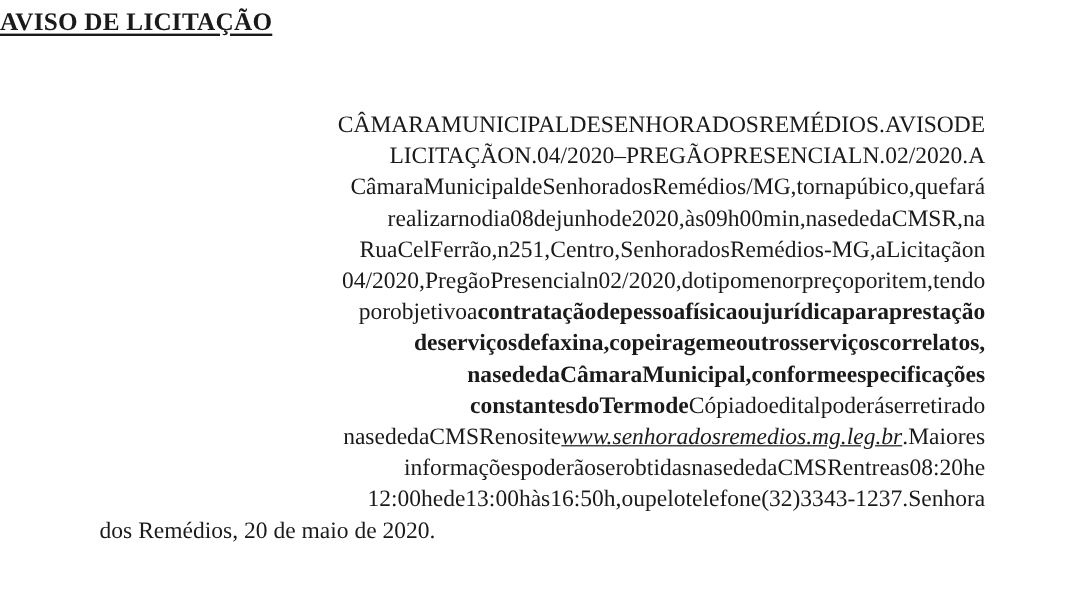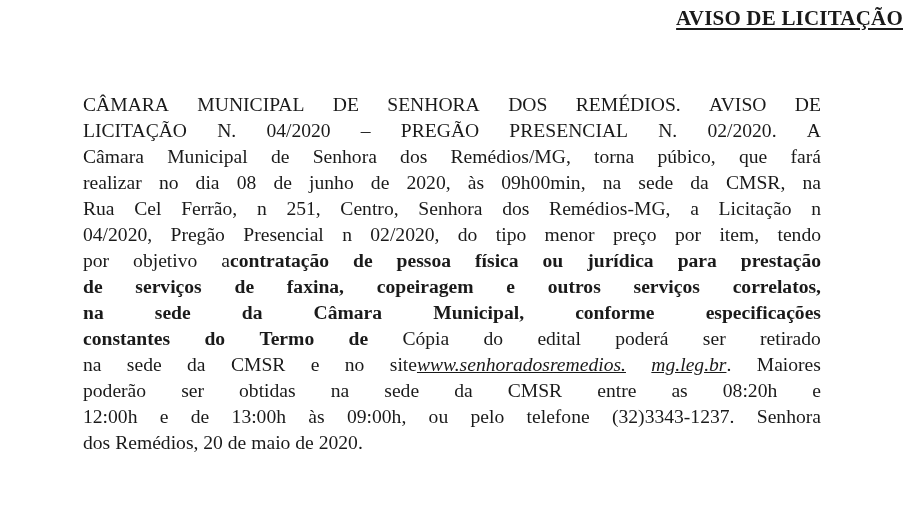--- a/index.html
+++ b/index.html
@@ -2,36 +2,36 @@
 <html><head>
 <meta charset="utf-8">
 <style>
   html, body { margin:0; padding:0; }
   body {
     width:903px; height:507px; background:#ffffff; overflow:hidden;
     font-family:"Liberation Serif", serif; color:#1a1a1a;
   }
   .page { position:relative; width:903px; height:507px; }
   .title {
-    position:absolute; left:0; top:6px; width:903px; text-align:right;
+    position:absolute; left:0; top:6px; width:903px; text-align:left;
     font-size:21px; font-weight:bold; text-decoration:underline;
     text-decoration-thickness:2px; text-underline-offset:3px; letter-spacing:0.2px;
   }
   .body {
     position:absolute; left:83px; top:92px; width:738px;
   }
   .line {
     display:block; height:26px; line-height:26px; font-size:19.6px;
     text-align:justify; text-align-last:justify; white-space:nowrap;
   }
   .line.last { text-align-last:left; }
   .line span { white-space:normal; }
   .b { font-weight:bold; }
   .link { font-style:italic; text-decoration:underline;margin-top:44px; }
-  .jf { display:flex; justify-content:space-between; }
+  .jf { display:flex; justify-content:flex-end; }
 </style>
 </head>
 <body>
 
 <div class="page">
   <div class="title">AVISO DE LICITAÇÃO</div>
   <div class="body" id="body">
       <div class="line jf">
         <span><span>CÂMARA</span></span>
         <span><span>MUNICIPAL</span></span>
@@ -159,39 +159,40 @@
         <span><span>sede</span></span>
         <span><span>da</span></span>
         <span><span>CMSR</span></span>
         <span><span>e</span></span>
         <span><span>no</span></span>
         <span><span>site</span><span class="link">www.senhoradosremedios.</span></span>
         <span><span class="link">mg.leg.br</span><span>.</span></span>
         <span><span>Maiores</span></span>
       </div>
       <div class="line jf">
+        <span><span>informações</span></span>
         <span><span>poderão</span></span>
         <span><span>ser</span></span>
         <span><span>obtidas</span></span>
         <span><span>na</span></span>
         <span><span>sede</span></span>
         <span><span>da</span></span>
         <span><span>CMSR</span></span>
         <span><span>entre</span></span>
         <span><span>as</span></span>
         <span><span>08:20h</span></span>
         <span><span>e</span></span>
       </div>
       <div class="line jf">
         <span><span>12:00h</span></span>
         <span><span>e</span></span>
         <span><span>de</span></span>
         <span><span>13:00h</span></span>
         <span><span>às</span></span>
-        <span><span>09:00h,</span></span>
+        <span><span>16:50h,</span></span>
         <span><span>ou</span></span>
         <span><span>pelo</span></span>
         <span><span>telefone</span></span>
         <span><span>(32)3343-1237.</span></span>
         <span><span>Senhora</span></span>
       </div>
       <div class="line last" style="white-space: normal;"><span><span>dos</span></span> <span><span>Remédios,</span></span> <span><span>20</span></span> <span><span>de</span></span> <span><span>maio</span></span> <span><span>de</span></span> <span><span>2020.</span></span></div>
     </div>
 </div>
 

